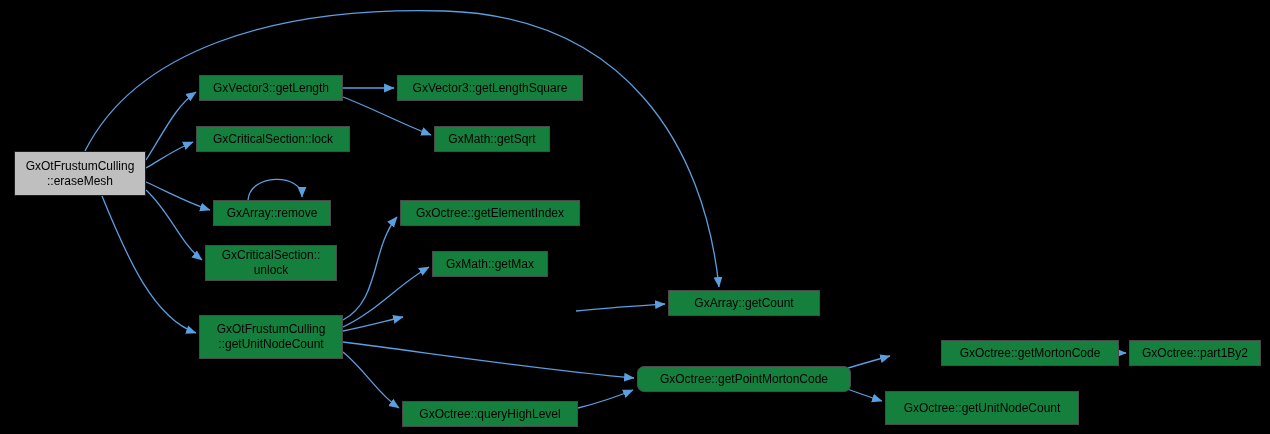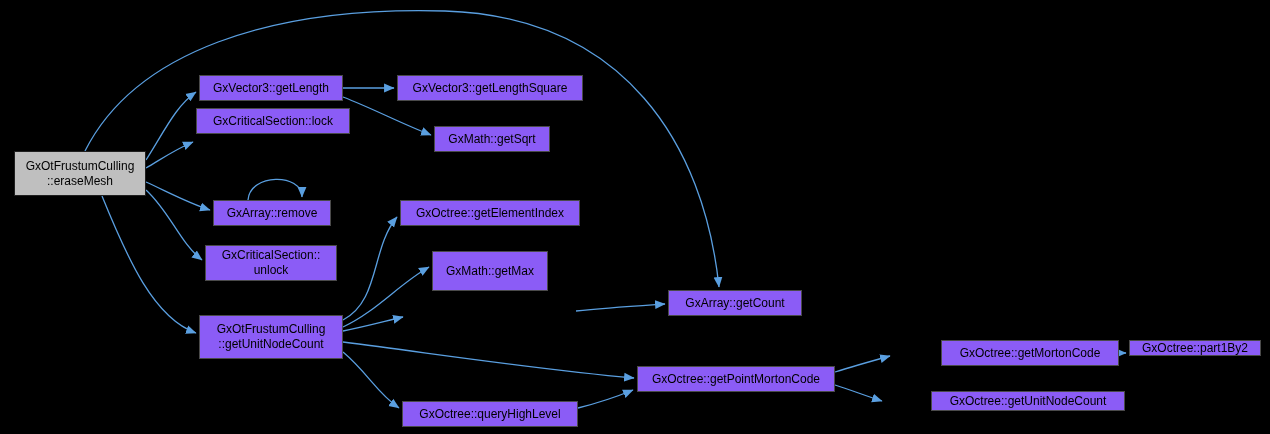--- a/index.html
+++ b/index.html
@@ -22,21 +22,21 @@
     height: 434px;
   }
   .edge {
     fill: none;
     stroke: var(--edge-color, #5a9fe0);
     stroke-width: 1.3px;
   }
   .node {
     position: absolute;
     box-sizing: border-box;
-    background: #8b5cf6;
+    background: #15803d;
     border: 1px solid #4a4a4a;
     color: #000;
     display: flex;
     flex-direction: column;
     align-items: center;
     justify-content: center;
     font-size: 12px;
     line-height: 15px;
     text-align: center;
     white-space: nowrap;
@@ -81,54 +81,54 @@
 <div class="node current" style="left: 14px; top: 151px; width: 132px; height: 45px;">
       <span>GxOtFrustumCulling</span>
       <span>::eraseMesh</span>
     </div>
     <div class="node" style="left: 199px; top: 75px; width: 144px; height: 26px;">
       <span>GxVector3::getLength</span>
     </div>
     <div class="node" style="left: 397px; top: 75px; width: 186px; height: 26px;">
       <span>GxVector3::getLengthSquare</span>
     </div>
-    <div class="node" style="left: 196px; top: 108px; width: 154px; height: 26px;">
+    <div class="node" style="left: 196px; top: 126px; width: 154px; height: 26px;">
       <span>GxCriticalSection::lock</span>
     </div>
     <div class="node" style="left: 434px; top: 126px; width: 116px; height: 26px;">
       <span>GxMath::getSqrt</span>
     </div>
     <div class="node" style="left: 213px; top: 200px; width: 118px; height: 26px;">
       <span>GxArray::remove</span>
     </div>
     <div class="node" style="left: 400px; top: 200px; width: 180px; height: 26px;">
       <span>GxOctree::getElementIndex</span>
     </div>
     <div class="node" style="left: 205px; top: 245px; width: 132px; height: 36px; text-align: right;">
       <span>GxCriticalSection::</span>
       <span>unlock</span>
     </div>
-    <div class="node" style="left: 432px; top: 251px; width: 116px; height: 40px;">
+    <div class="node" style="left: 432px; top: 251px; width: 116px; height: 26px;">
       <span>GxMath::getMax</span>
     </div>
     <div class="node" style="left: 199px; top: 315px; width: 144px; height: 44px;">
       <span>GxOtFrustumCulling</span>
       <span>::getUnitNodeCount</span>
     </div>
-    <div class="node" style="left: 668px; top: 290px; width: 134px; height: 26px;">
+    <div class="node" style="left: 668px; top: 290px; width: 152px; height: 26px;">
       <span>GxArray::getCount</span>
     </div>
-    <div class="node" style="left: 637px; top: 366px; width: 198px; height: 26px;">
+    <div class="node" style="left: 637px; top: 366px; width: 214px; height: 26px; border-radius: 7px;">
       <span>GxOctree::getPointMortonCode</span>
     </div>
     <div class="node" style="left: 893px; top: 340px; width: 178px; height: 26px; margin-left: 48px;">
       <span>GxOctree::getMortonCode</span>
     </div>
-    <div class="node" style="left: 1129px; top: 340px; width: 132px; height: 16px;">
+    <div class="node" style="left: 1129px; top: 340px; width: 132px; height: 26px;">
       <span>GxOctree::part1By2</span>
     </div>
-    <div class="node" style="left: 931px; top: 391px; width: 194px; height: 20px;">
+    <div class="node" style="left: 885px; top: 391px; width: 194px; height: 34px;">
       <span>GxOctree::getUnitNodeCount</span>
     </div>
     <div class="node" style="left: 402px; top: 401px; width: 176px; height: 26px;">
       <span>GxOctree::queryHighLevel</span>
     </div>
   </div>
 
 </body></html>

